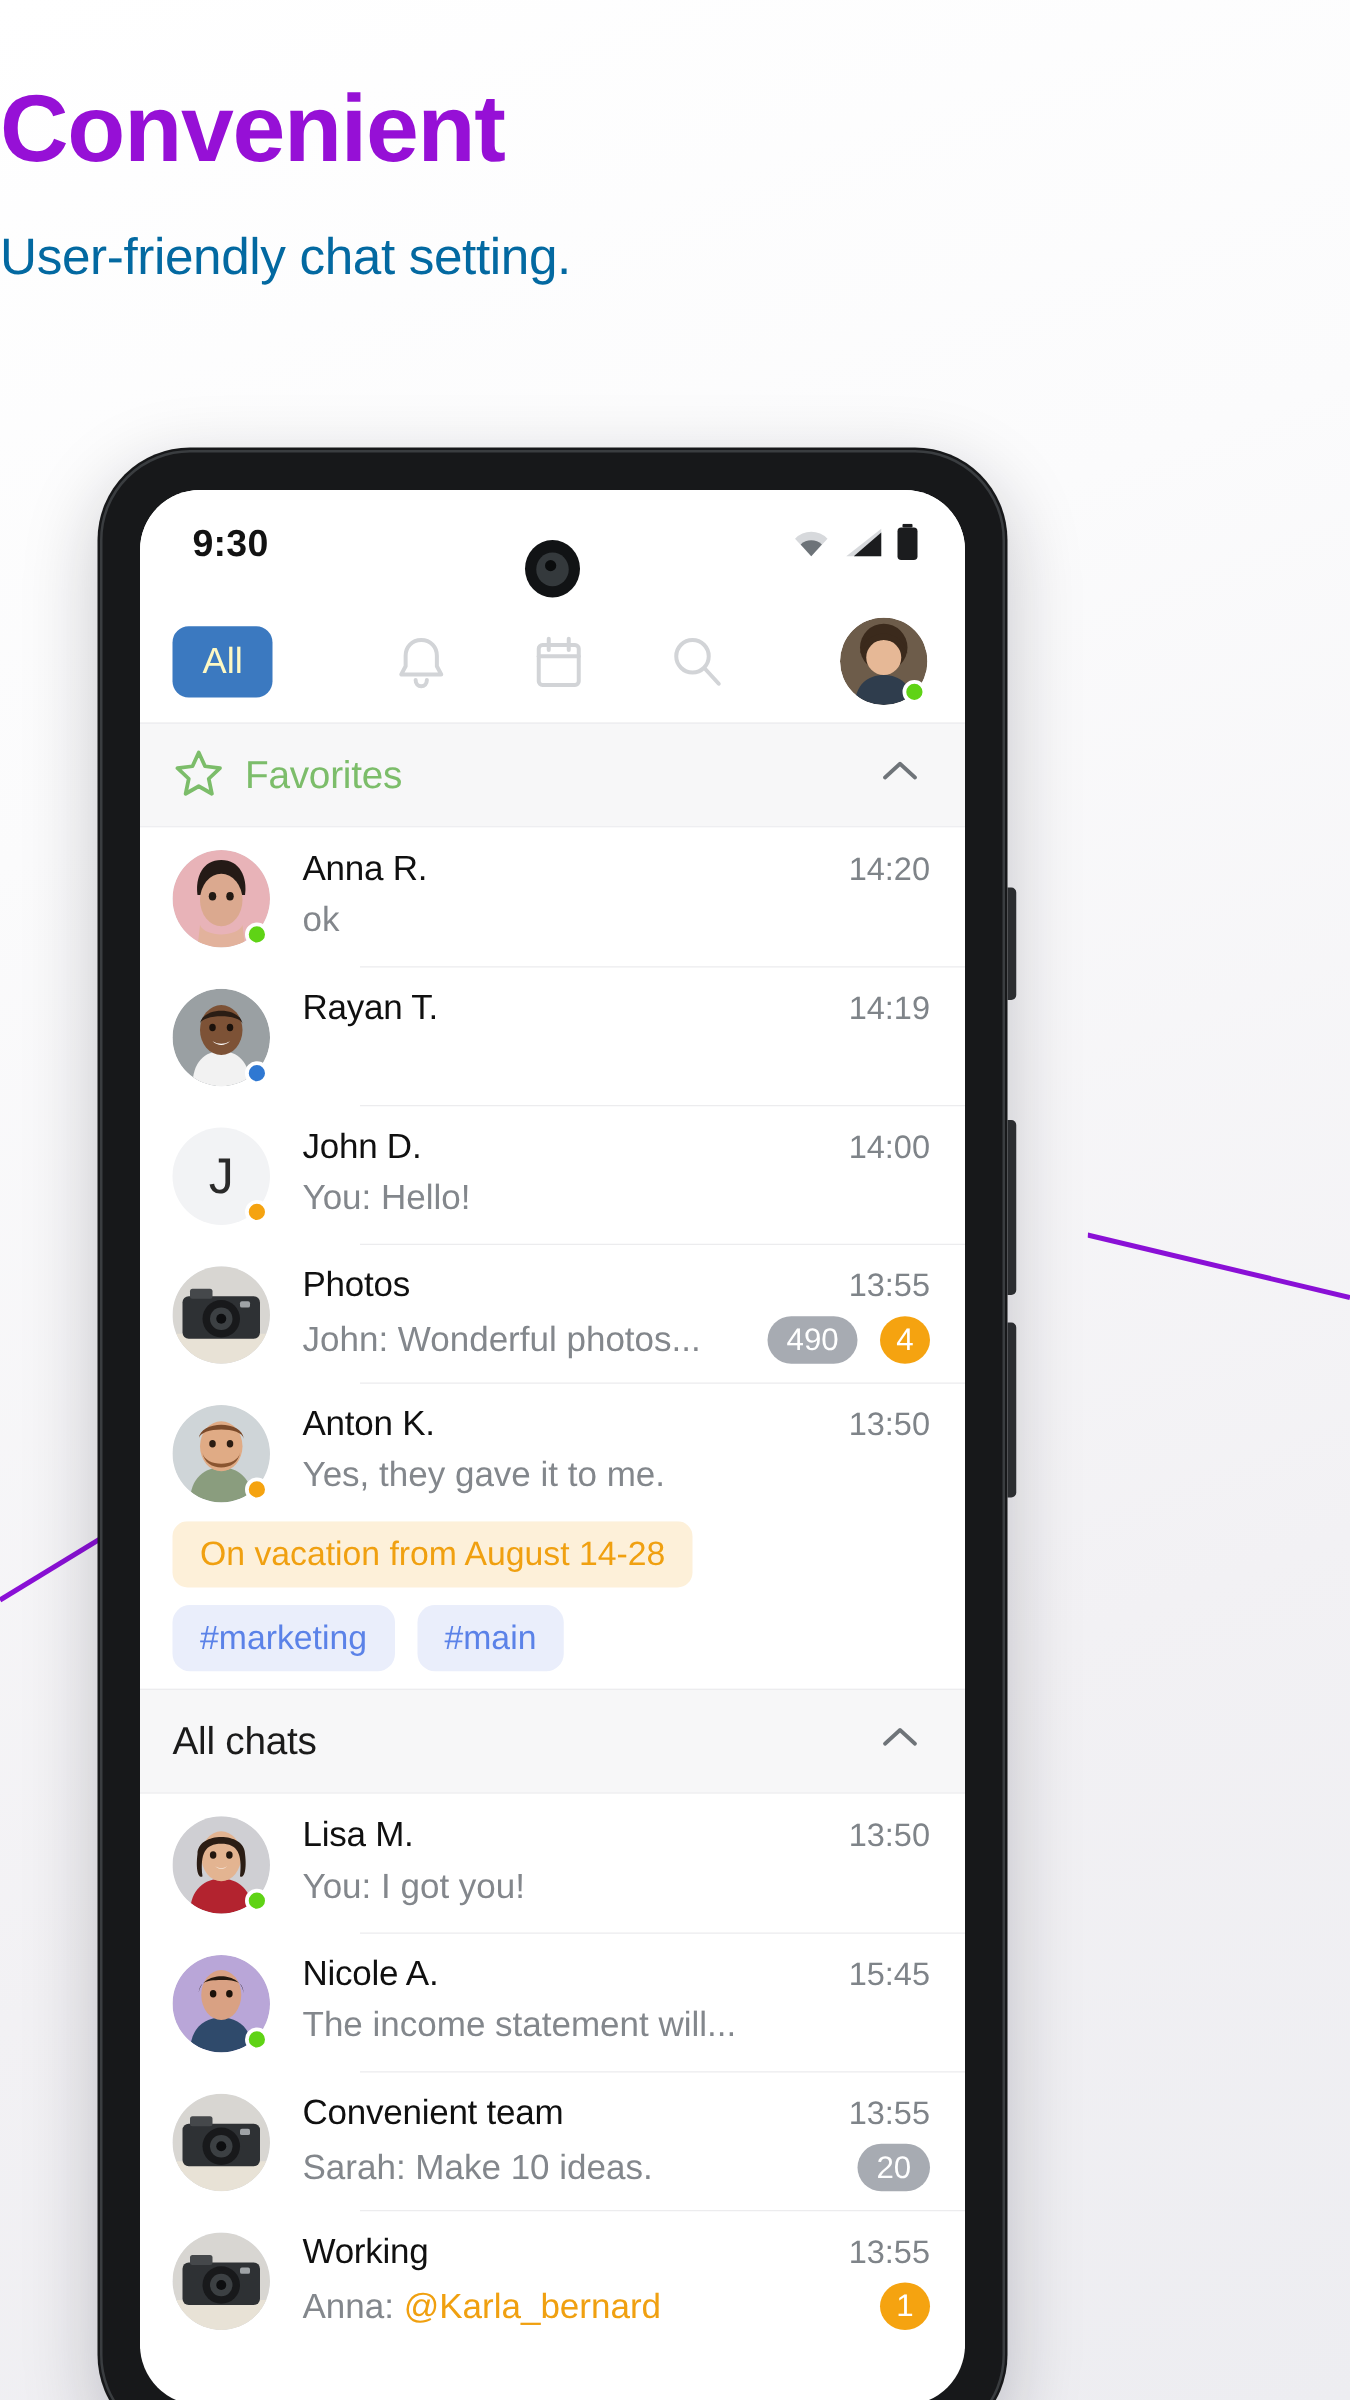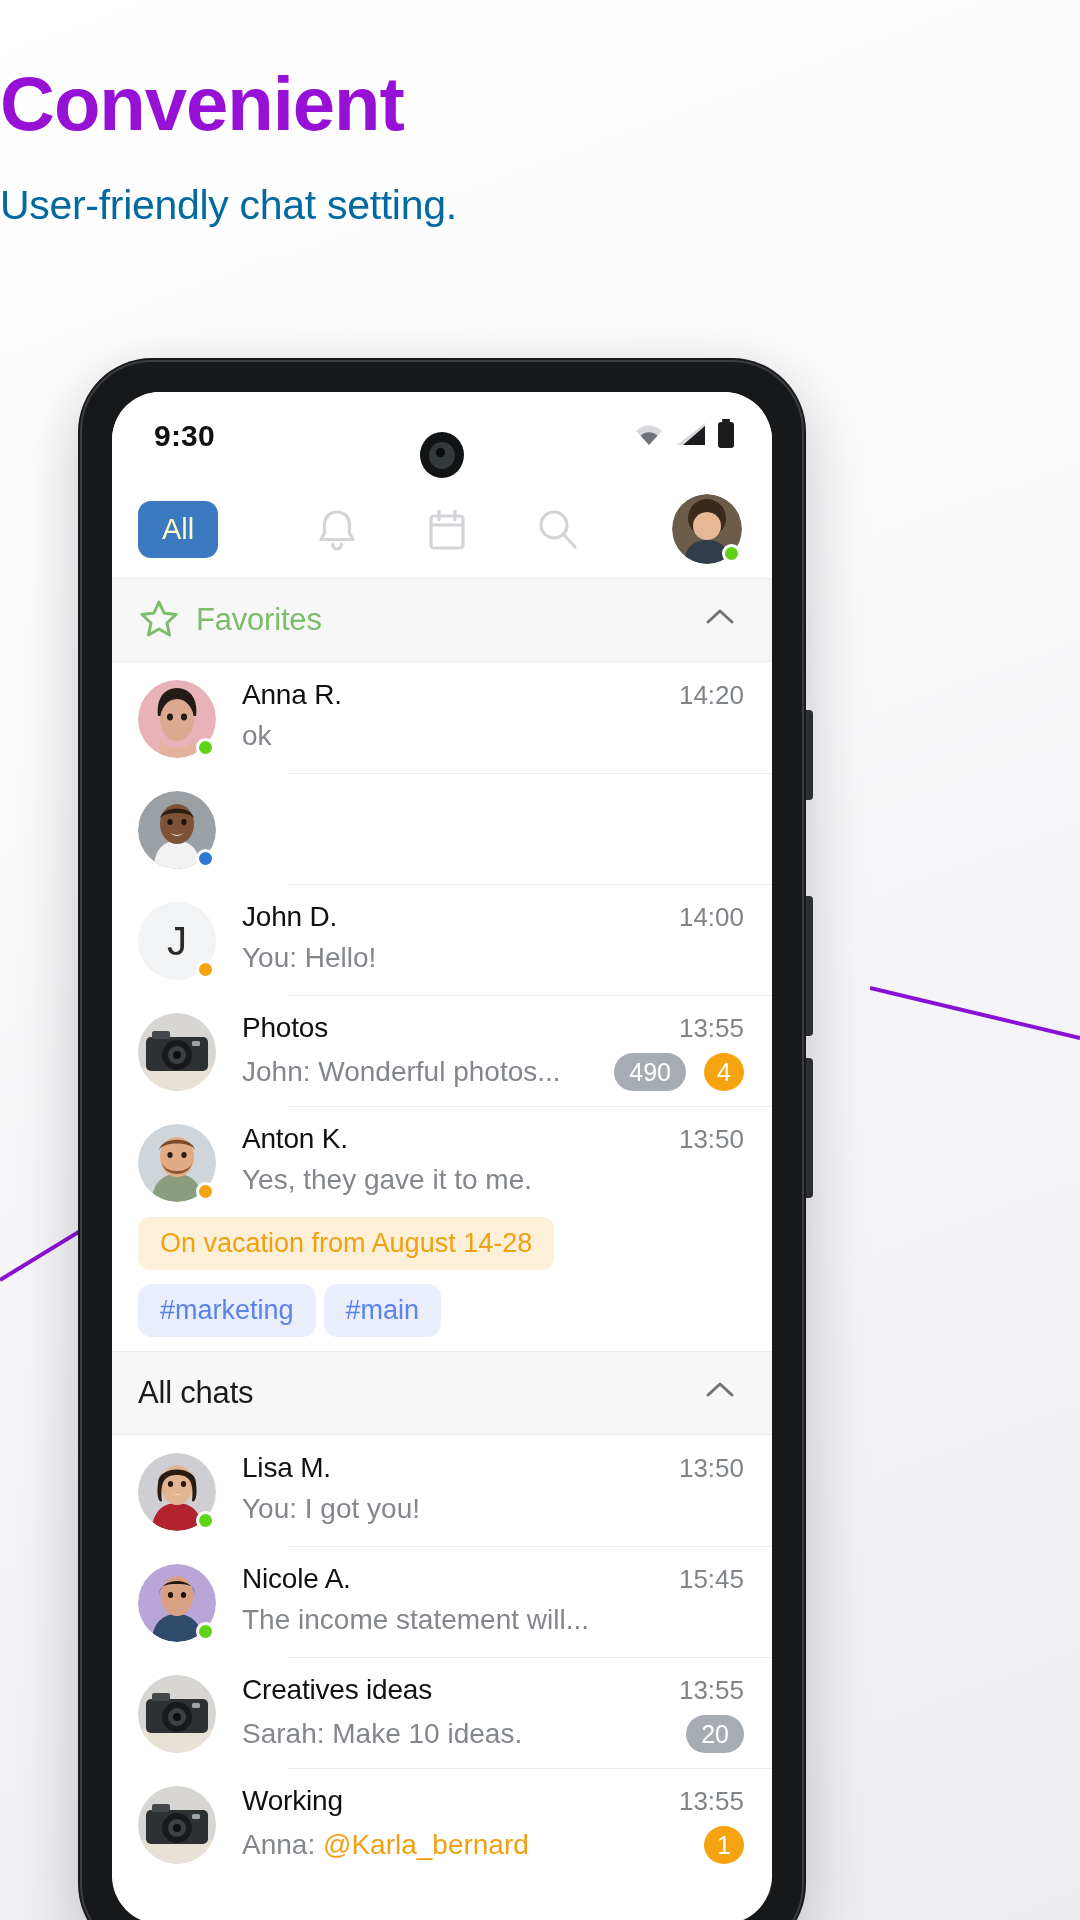--- a/index.html
+++ b/index.html
@@ -292,21 +292,21 @@
   .extras { background: #fff; padding: 0 26px 14px 26px; }
   .vacation {
     display: inline-block;
     background: #fdf0d9;
     color: #f0a010;
     font-size: 27px;
     padding: 11px 22px;
     border-radius: 12px;
     margin-bottom: 14px;
   }
-  .tags { display: flex; gap: 8px; }
+  .tags { display: flex; gap: 18px; }
   .tag {
     background: #eaeefb;
     color: #5b82e8;
     font-size: 27px;
     padding: 11px 22px;
     border-radius: 14px;
   }
 </style>
 </head>
 <body>
@@ -468,20 +468,24 @@
               <path d="M22 28 C24 14 54 14 56 28 C54 20 24 20 22 28Z" fill="#2a1d14"></path>
               <ellipse cx="32" cy="31" rx="2.6" ry="3" fill="#1b120c"></ellipse>
               <ellipse cx="46" cy="31" rx="2.6" ry="3" fill="#1b120c"></ellipse>
               <path d="M32 42 Q39 48 46 42 Q39 46 32 42Z" fill="#fff"></path>
             </g>
           </svg>
         </span>
         <span class="dot blue"></span>
       </div>
       <div class="row-body">
+        <div class="row-top">
+          <span class="name">Rayan T.</span>
+          <span class="time">14:19</span>
+        </div>
       </div>
     </div>
 
     <div class="row">
       <div class="av">
         <span class="initial">J</span>
         <span class="dot orange"></span>
       </div>
       <div class="row-body">
         <div class="row-top">
@@ -663,21 +667,21 @@
               <circle cx="39" cy="42" r="15" fill="#18191b"></circle>
               <circle cx="39" cy="42" r="9" fill="#3c4043"></circle>
               <circle cx="39" cy="42" r="4" fill="#0d0e10"></circle>
               <rect x="54" y="28" width="8" height="5" rx="1.5" fill="#9fa3a6"></rect>
             </g>
           </svg>
         </span>
       </div>
       <div class="row-body">
         <div class="row-top">
-          <span class="name">Creatives ideas</span>
+          <span class="name">Convenient team</span>
           <span class="time">13:55</span>
         </div>
         <div class="row-bot">
           <span class="preview">Sarah: Make 10 ideas.</span>
           <span class="badges">
             <span class="badge grey">20</span>
           </span>
         </div>
       </div>
     </div>

